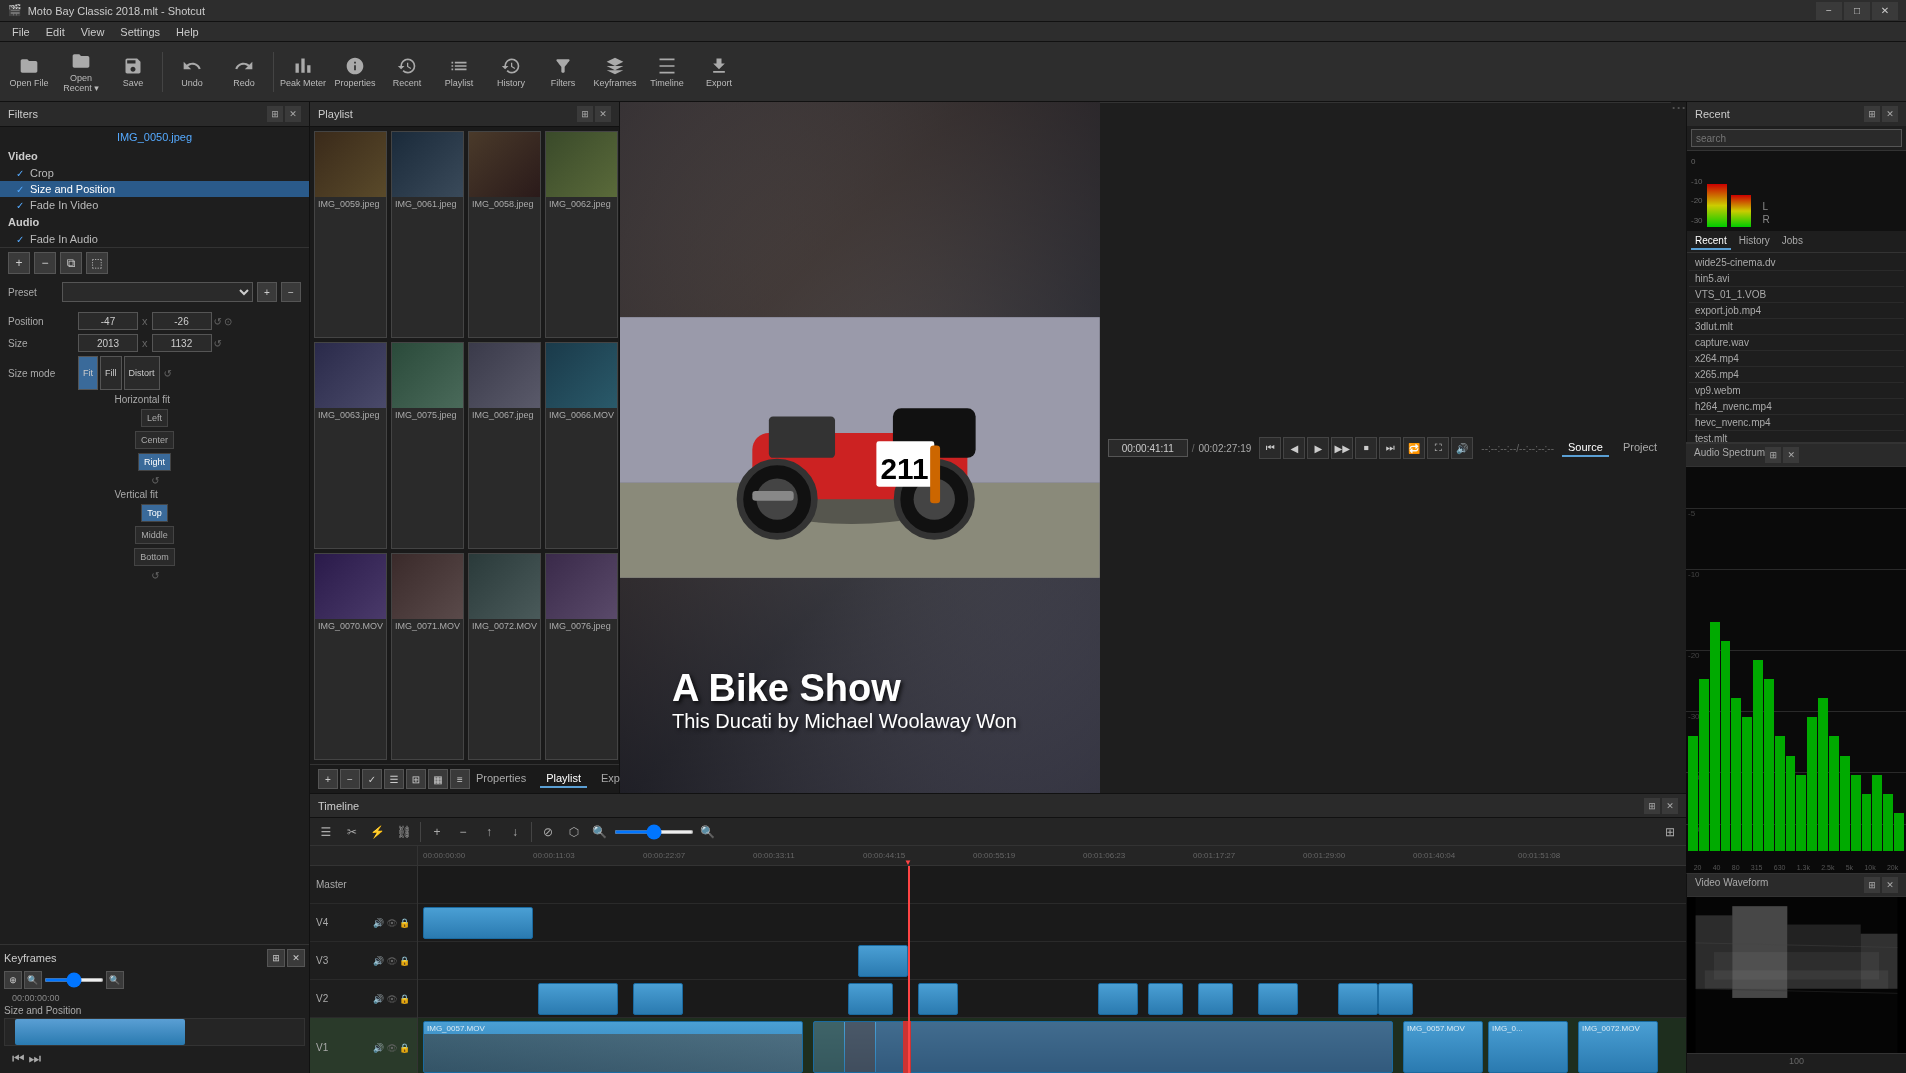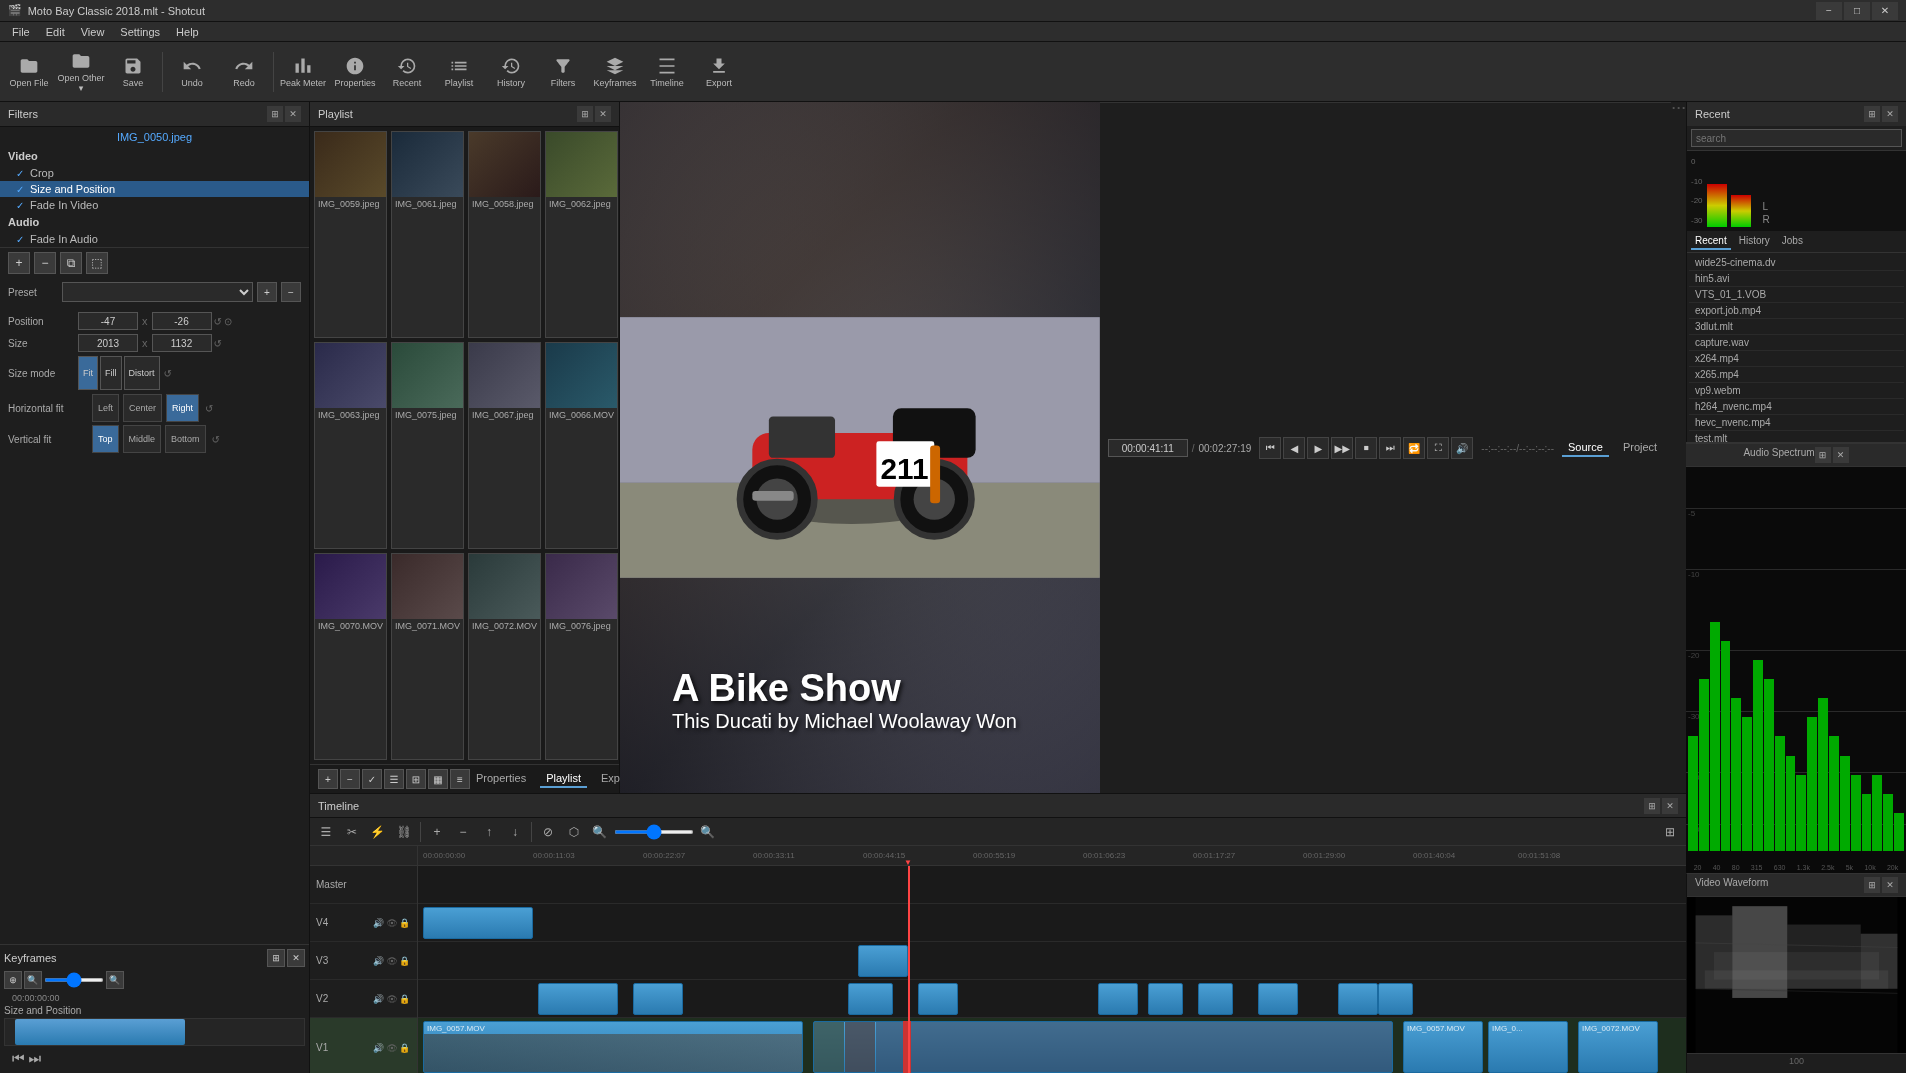--- a/index.html
+++ b/index.html
@@ -41,22 +41,22 @@
 
     
     #properties-section { padding: 6px 8px; flex: 1; overflow-y: auto; }
     .prop-row { display: flex; align-items: center; margin-bottom: 4px; }
     .prop-label { width: 70px; font-size: 10px; color: #aaa; }
     .prop-input { background: #2a2a2a; border: 1px solid #555; color: #ccc; font-size: 10px; width: 60px; height: 18px; text-align: center; }
     .prop-sep { margin: 0 4px; color: #666; }
     .prop-mode-btn { background: #2a2a2a; border: 1px solid #555; color: #ccc; font-size: 9px; padding: 0 4px; height: 34px; cursor: pointer; margin-right: 2px; }
     .prop-mode-btn.active { background: #3a6a9a; }
     .prop-reset { background: transparent; border: none; color: #666; font-size: 10px; cursor: pointer; margin-left: 2px; }
-    .prop-horiz-row { display: flex; align-items: center; gap: 4px; margin-bottom: 3px; }
-    .prop-align-btn { background: #2a2a2a; border: 1px solid #444; color: #aaa; font-size: 9px; padding: 1px 5px; height: 28px; cursor: pointer; }
+    .prop-horiz-row { display: flex; align-items: center; gap: 4px; margin-bottom: 3px; flex-direction: column; }
+    .prop-align-btn { background: #2a2a2a; border: 1px solid #444; color: #aaa; font-size: 9px; padding: 1px 5px; height: 18px; cursor: pointer; }
     .prop-align-btn.active { background: #3a6a9a; color: #fff; }
 
     
     #keyframes-section { background: #1e1e1e; border-top: 1px solid #333; padding: 4px; }
     #keyframes-header { display: flex; align-items: center; justify-content: space-between; margin-bottom: 4px; }
     #keyframes-header span { font-size: 11px; color: #ccc; }
     #kf-controls { display: flex; align-items: center; gap: 2px; margin-bottom: 2px; }
     #kf-controls button { background: #3a3a3a; border: 1px solid #555; color: #ccc; width: 18px; height: 18px; font-size: 9px; cursor: pointer; }
     #kf-track-label { font-size: 10px; color: #aaa; margin-bottom: 2px; }
     .kf-track { background: #252525; height: 28px; border: 1px solid #333; position: relative; margin-bottom: 2px; }
@@ -94,21 +94,21 @@
     #recent-list { flex: 1; overflow-y: auto; padding: 2px; }
     .recent-item { padding: 2px 6px; font-size: 10px; color: #aaa; cursor: pointer; border-bottom: 1px solid #2a2a2a; }
     #right-panel-vu { background: #1a1a1a; padding: 4px; display: flex; align-items: flex-end; gap: 4px; height: 120px; }
     .vu-meter { width: 20px; background: #111; position: relative; height: 100%; }
     .vu-bar { position: absolute; bottom: 0; width: 100%; background: linear-gradient(to top, #00cc00, #cccc00, #cc0000); }
     #right-panel-tabs { display: flex; padding: 2px 4px; gap: 4px; border-bottom: 1px solid #333; }
     .rp-tab { font-size: 10px; color: #aaa; cursor: pointer; padding: 2px 4px; }
     .rp-tab.active { color: #fff; border-bottom: 2px solid #5a9fd4; }
     #vu-labels { display: flex; flex-direction: column; justify-content: space-between; font-size: 8px; color: #666; height: 100%; padding: 2px 0; }
     #vu-lr { display: flex; gap: 4px; font-size: 10px; color: #888; padding: 2px 8px; }
-    #audio-spectrum-header { background: #2a2a2a; padding: 3px 8px; font-size: 10px; color: #aaa; border-top: 1px solid #333; border-bottom: 1px solid #333; display: flex; justify-content: center; }
+    #audio-spectrum-header { background: #2a2a2a; padding: 3px 8px; font-size: 10px; color: #aaa; border-top: 1px solid #333; border-bottom: 1px solid #333; display: flex; justify-content: flex-start; }
     #audio-spectrum { background: #111; flex: 1; position: relative; }
     .spectrum-line { position: absolute; left: 0; right: 0; border-top: 1px solid #2a2a2a; font-size: 8px; color: #444; padding-left: 2px; }
     .spectrum-bar-container { position: absolute; bottom: 20px; left: 0; right: 0; top: 0; display: flex; align-items: flex-end; padding: 2px; gap: 1px; }
     .spectrum-bar { background: #00aa00; flex: 1; min-height: 1px; }
     .spectrum-labels { position: absolute; bottom: 0; left: 0; right: 0; display: flex; justify-content: space-around; font-size: 7px; color: #555; padding: 2px; }
 
     
     #video-waveform-panel { width: 220px; background: #1e1e1e; border-left: 1px solid #111; display: flex; flex-direction: column; }
     #vw-header { background: #2a2a2a; padding: 3px 8px; font-size: 10px; color: #aaa; border-bottom: 1px solid #333; display: flex; justify-content: space-between; }
     #vw-content { flex: 1; background: #000; }
@@ -187,21 +187,21 @@
     <button class="tool-btn">
       <svg viewBox="0 0 24 24">
           <path d="M20 6h-8l-2-2H4c-1.1 0-2 .9-2 2v12c0 1.1.9 2 2 2h16c1.1 0 2-.9 2-2V8c0-1.1-.9-2-2-2z"></path>
         </svg>
       <span>Open File</span>
     </button>
     <button class="tool-btn">
       <svg viewBox="0 0 24 24">
           <path d="M20 6h-8l-2-2H4c-1.1 0-2 .9-2 2v12c0 1.1.9 2 2 2h16c1.1 0 2-.9 2-2V8c0-1.1-.9-2-2-2z"></path>
         </svg>
-      <span>Open Other ▾</span>
+      <span>Open Recent ▾</span>
     </button>
     <button class="tool-btn">
       <svg viewBox="0 0 24 24">
           <path d="M17 3H5c-1.11 0-2 .9-2 2v14c0 1.1.89 2 2 2h14c1.1 0 2-.9 2-2V7l-4-4zm-5 16c-1.66 0-3-1.34-3-3s1.34-3 3-3 3 1.34 3 3-1.34 3-3 3zm3-10H5V5h10v4z"></path>
         </svg>
       <span>Save</span>
     </button>
     <div class="tool-sep"></div>
     <button class="tool-btn">
       <svg viewBox="0 0 24 24">

